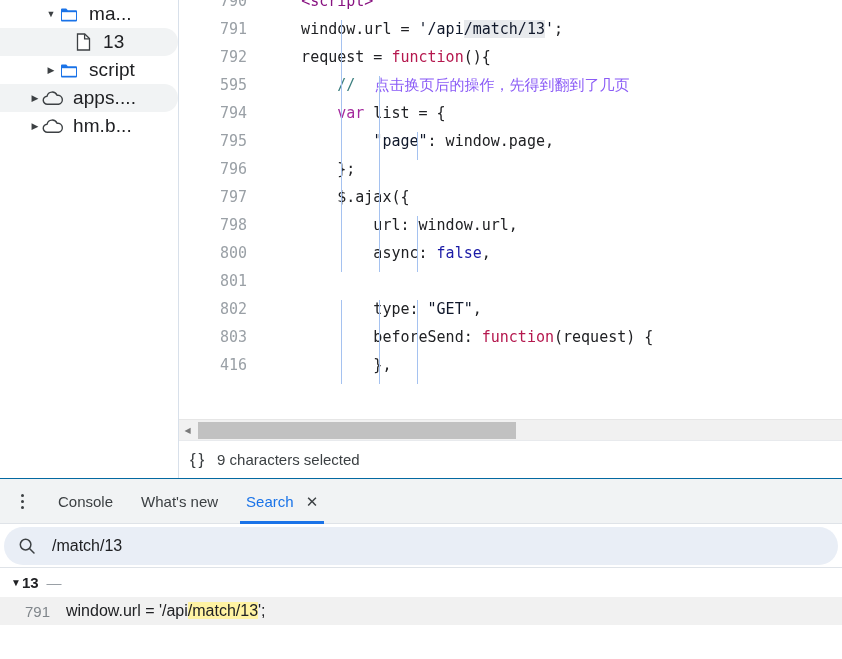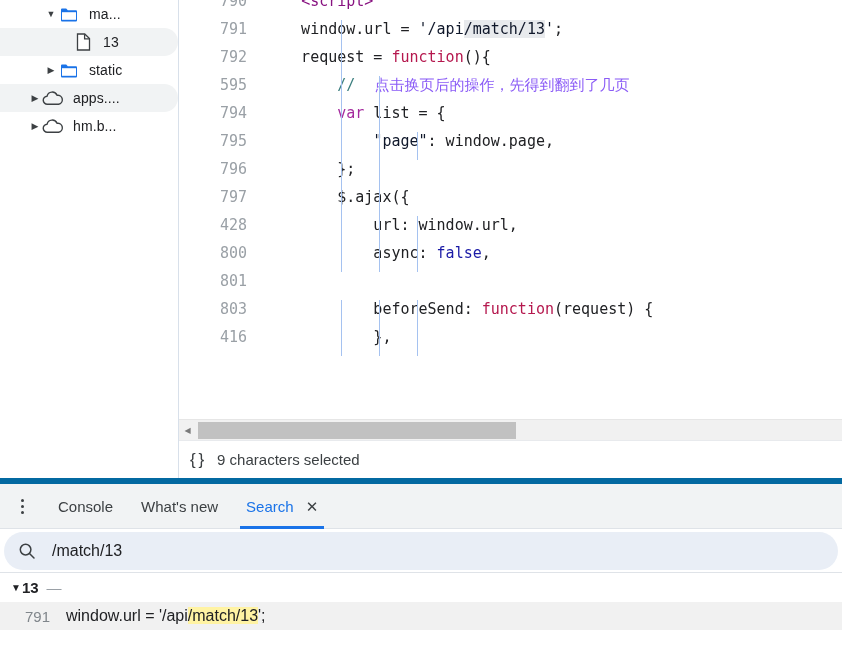--- a/index.html
+++ b/index.html
@@ -39,21 +39,21 @@
   .tw-arrow {
     width: 14px; flex: 0 0 14px;
     display: flex; align-items: center; justify-content: center;
     color: #3c4043;
     font-size: 9px; line-height: 1;
   }
   .tw-icon {
     width: 22px; flex: 0 0 22px;
     display: flex; align-items: center; justify-content: center;
   }
-  .tw-label { margin-left: 9px; font-size: 14px; letter-spacing: .1px; }
+  .tw-label { margin-left: 9px; font-size: 19px; letter-spacing: .1px; }
 
   
   #editor-pane {
     flex: 1 1 auto; height: 100%;
     position: relative; background: #ffffff; overflow: hidden;
   }
   #code-scroll {
     position: absolute; left: 0; top: 0; right: 0; height: 419px;
     overflow: hidden;
   }
@@ -123,21 +123,21 @@
     font-family: "Liberation Sans", sans-serif;
     font-size: 17px; color: #3c4043; letter-spacing: -1px;
     margin-right: 14px;
   }
   #selection-status { font-size: 15px; color: #3c4043; }
 
   
   #drawer {
     position: absolute; left: 0; top: 478px; width: 842px; height: 181px;
     background: #14532d;
-    border-top: 6px solid #0369a1;
+    border-top: 1px solid #0369a1;
     display: flex; flex-direction: column;
   }
   #drawer-tabbar {
     height: 45px; flex: 0 0 45px;
     background: #f1f3f4;
     border-bottom: 1px solid #dfe3e8;
     display: flex; align-items: stretch;
     position: relative;
   }
   #drawer-more-btn {
@@ -241,21 +241,21 @@
       </div>
 
       <div class="tree-row" style="padding-left:44px;">
         <span class="tw-arrow">▶</span>
         <span class="tw-icon">
           <svg width="18" height="15" viewBox="0 0 18 15">
             <path d="M1 2.5a1 1 0 0 1 1-1h4.2l1.6 1.8H16a1 1 0 0 1 1 1v9.2a1 1 0 0 1-1 1H2a1 1 0 0 1-1-1z" fill="#1a73e8"></path>
             <path d="M2 5.2h14v7.6H2z" fill="#ffffff"></path>
           </svg>
         </span>
-        <span class="tw-label">static</span>
+        <span class="tw-label">script</span>
       </div>
 
       <div class="tree-row selected" style="padding-left:28px;">
         <span class="tw-arrow">▶</span>
         <span class="tw-icon">
           <svg width="22" height="15" viewBox="0 0 22 15">
             <path d="M5.4 13.2a4 4 0 0 1-.3-8A5.2 5.2 0 0 1 15 4.3a3.7 3.7 0 0 1 1.6 8.9z" fill="none" stroke="#3c4043" stroke-width="1.4" stroke-linejoin="round"></path>
           </svg>
         </span>
         <span class="tw-label">apps....</span>
@@ -278,23 +278,24 @@
       <div id="code-scroll" style="margin-top:-13px;">
 
       <div class="code-line"><span class="ln">790</span><span class="code-text"><span class="t-plain">    </span><span class="t-tag">&lt;script&gt;</span></span></div>
           <div class="code-line"><span class="ln">791</span><span class="code-text"><span class="guide g1"></span><span class="t-plain">    window.</span><span class="t-plain">url</span><span class="t-plain"> = </span><span class="t-str">'/api</span><span class="t-str sel">/match/13</span><span class="t-str">'</span><span class="t-plain">;</span></span></div>
           <div class="code-line"><span class="ln">792</span><span class="code-text"><span class="guide g1"></span><span class="t-plain">    request = </span><span class="t-fn">function</span><span class="t-plain">(){</span></span></div>
           <div class="code-line"><span class="ln">595</span><span class="code-text"><span class="guide g1"></span><span class="guide g2"></span><span class="t-plain">        </span><span class="t-cmt-slash">//</span><span class="t-cmt">    点击换页后的操作，先得到翻到了几页</span></span></div>
           <div class="code-line"><span class="ln">794</span><span class="code-text"><span class="guide g1"></span><span class="guide g2"></span><span class="t-plain">        </span><span class="t-kw">var</span><span class="t-plain"> list = {</span></span></div>
           <div class="code-line"><span class="ln">795</span><span class="code-text"><span class="guide g1"></span><span class="guide g2"></span><span class="guide g3"></span><span class="t-plain">            </span><span class="t-str">"page"</span><span class="t-plain">: window.page,</span></span></div>
           <div class="code-line"><span class="ln">796</span><span class="code-text"><span class="guide g1"></span><span class="guide g2"></span><span class="t-plain">        };</span></span></div>
           <div class="code-line"><span class="ln">797</span><span class="code-text"><span class="guide g1"></span><span class="guide g2"></span><span class="t-plain">        $.ajax({</span></span></div>
-          <div class="code-line"><span class="ln">428</span><span class="code-text"><span class="guide g1"></span><span class="guide g2"></span><span class="guide g3"></span><span class="t-plain">            url: window.url,</span></span></div>
+          <div class="code-line"><span class="ln">798</span><span class="code-text"><span class="guide g1"></span><span class="guide g2"></span><span class="guide g3"></span><span class="t-plain">            url: window.url,</span></span></div>
           <div class="code-line"><span class="ln">800</span><span class="code-text"><span class="guide g1"></span><span class="guide g2"></span><span class="guide g3"></span><span class="t-plain">            async: </span><span class="t-num">false</span><span class="t-plain">,</span></span></div>
           <div class="code-line"><span class="ln">801</span></div>
+          <div class="code-line"><span class="ln">802</span><span class="code-text"><span class="guide g1"></span><span class="guide g2"></span><span class="guide g3"></span><span class="t-plain">            type: </span><span class="t-str">"GET"</span><span class="t-plain">,</span></span></div>
           <div class="code-line"><span class="ln">803</span><span class="code-text"><span class="guide g1"></span><span class="guide g2"></span><span class="guide g3"></span><span class="t-plain">            beforeSend: </span><span class="t-fn">function</span><span class="t-plain">(request) {</span></span></div>
           <div class="code-line"><span class="ln">416</span><span class="code-text"><span class="guide g1"></span><span class="guide g2"></span><span class="guide g3"></span><span class="t-plain">            },</span></span></div>
         </div>
 
       <div id="hscroll">
         <div id="hscroll-left-arrow">◀</div>
         <div id="hscroll-track">
           <div id="hscroll-thumb"></div>
         </div>
       </div>

